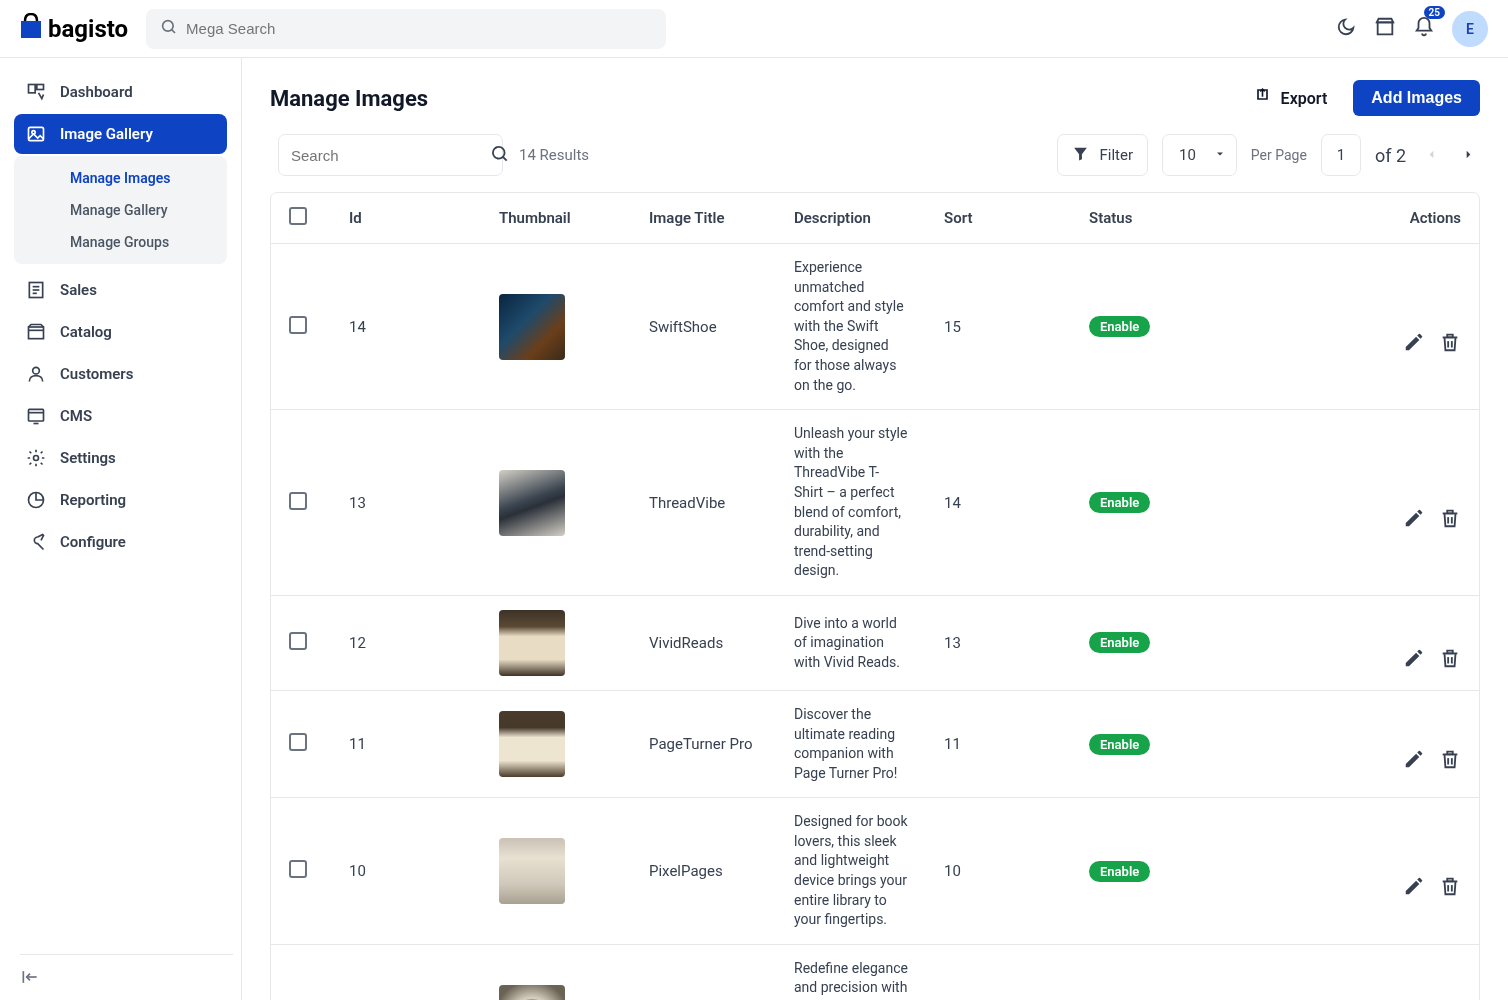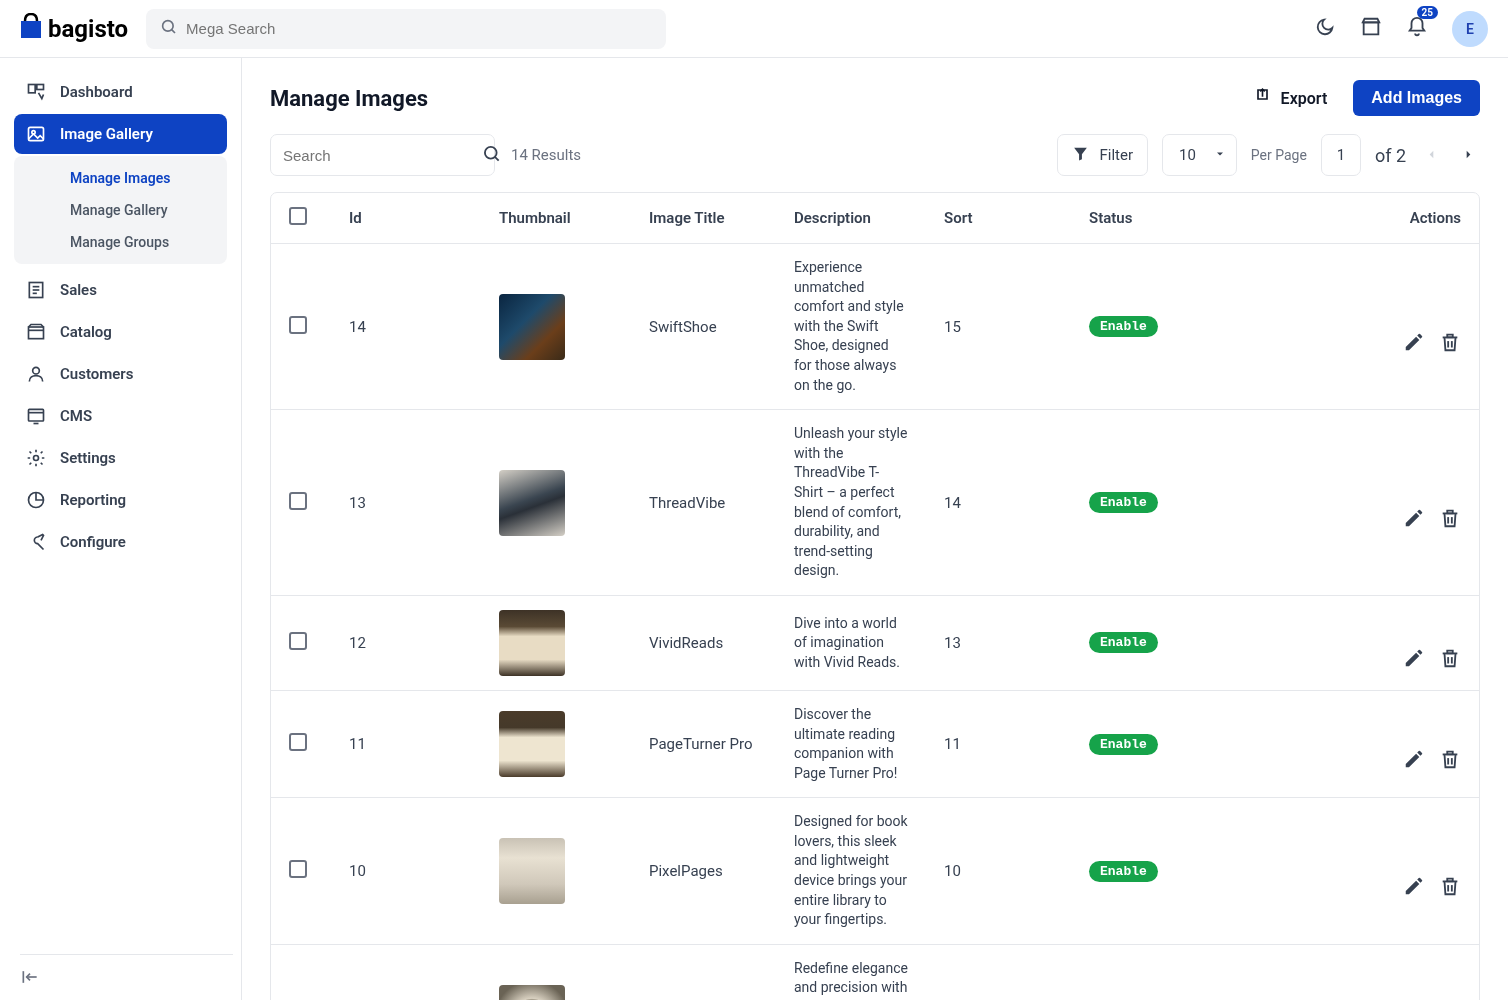--- a/index.html
+++ b/index.html
@@ -56,21 +56,21 @@
   background: transparent;
   outline: none;
   font-size: 15px;
   flex: 1;
   color: #374151;
 }
 .topbar-right {
   margin-left: auto;
   display: flex;
   align-items: center;
-  gap: 24px;
+  gap: 17px;
 }
 .topbar-icon {
   color: #374151;
   cursor: pointer;
   position: relative;
 }
 .badge {
   position: absolute;
   top: -10px;
   right: -10px;
@@ -210,20 +210,21 @@
 }
 .search-box {
   width: 225px;
   height: 42px;
   border: 1px solid #e5e7eb;
   border-radius: 7px;
   display: flex;
   align-items: center;
   padding: 0 12px;
   justify-content: space-between;
+  margin-left: 8px;
 }
 .search-box input {
   border: none;
   outline: none;
   font-size: 15px;
   flex: 1;
   color: #374151;
 }
 .result-count {
   color: #6b7280;
@@ -304,21 +305,20 @@
   line-height: 1.4;
 }
 .status-pill {
   background: #16a34a;
   color: #fff;
   padding: 3px 11px;
   border-radius: 999px;
   font-size: 13px;
   font-weight: 600;
   display: inline-block;
-  font-family: Liberation Mono, monospace;
 }
 .row-actions {
   text-align: right;
 }
 .row-actions-inner {
   display: flex;
   justify-content: flex-end;
   gap: 14px;
   align-items: flex-end;
   height: 60px;

